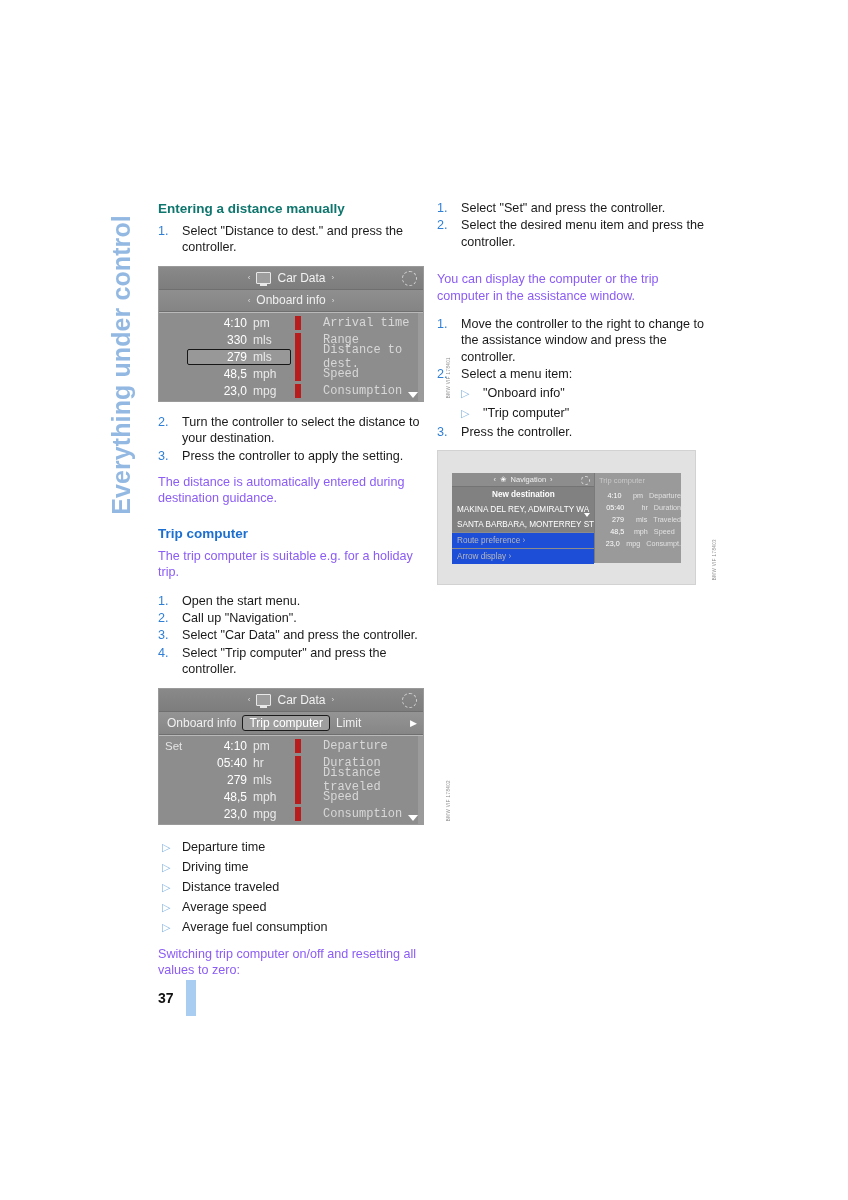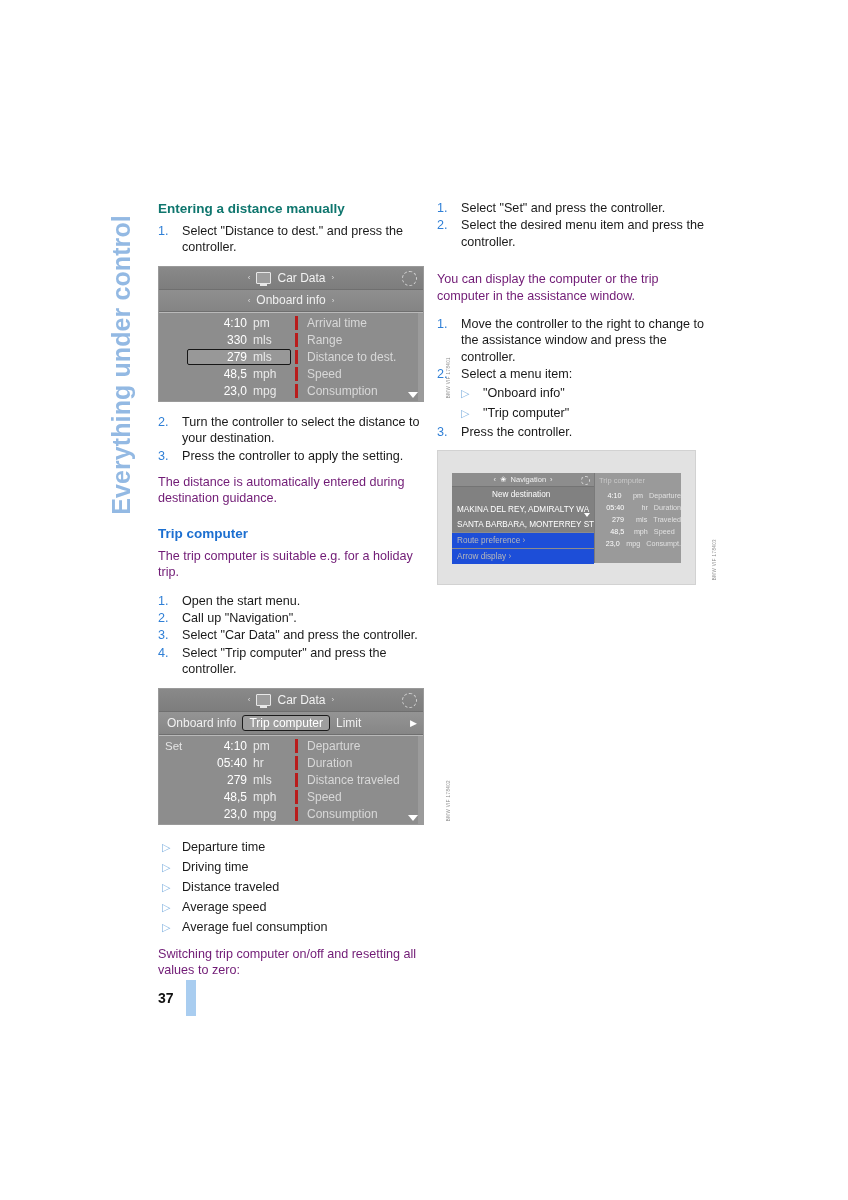--- a/index.html
+++ b/index.html
@@ -53,21 +53,21 @@
     font-weight: bold;
     line-height: 17px;
     color: #1c6fd0;
   }
   h2.sec-heading.light { color: #0f766e; }
 
   p.body-text {
     margin: 0 0 3px 0;
     font-size: 12.6px;
     line-height: 16.4px;
-    color: #701a75;
+    color: #8b5cf6;
   }
 
   ol.numlist {
     margin: 0;
     padding: 0;
     list-style: none;
   }
   ol.numlist > li {
     position: relative;
     padding-left: 24px;
@@ -263,22 +263,23 @@
     padding-right: 6px;
   }
   .data-row .c-unit {
     width: 42px;
     text-align: left;
     color: #eaeaea;
   }
   .data-row .c-label {
     flex: 1;
     color: #d8d8d8;
-    padding-left: 9px;
-    border-left: 3px solid #b91c1c;
+    padding-left: 22px;
+    border-left: 6px solid #b91c1c;
+    font-family: Liberation Mono, monospace;
   }
   .data-row.highlight .hl-box {
     position: absolute;
     left: 28px;
     top: 0px;
     width: 104px;
     height: 16px;
     border: 1.8px solid #161616;
     border-radius: 2px;
     background: rgba(255,255,255,0.10);
@@ -351,21 +352,21 @@
     color: #ffffff;
   }
   .nav-entry {
     padding: 1px 5px;
     font-size: 8.2px;
     line-height: 13px;
     color: #ffffff;
     white-space: nowrap;
     overflow: hidden;
   }
-  .nav-entry.bold { font-weight: normal; padding-left: 40px; }
+  .nav-entry.bold { font-weight: bold; padding-left: 40px; }
   .nav-entry.dim {
     color: #b9b9b9;
     background: #1d4ed8;
     border-top: 1px solid #8c8c8c;
   }
   .nav-caret-dn {
     position: absolute;
     right: 4px;
     top: 40px;
     width: 0; height: 0;

